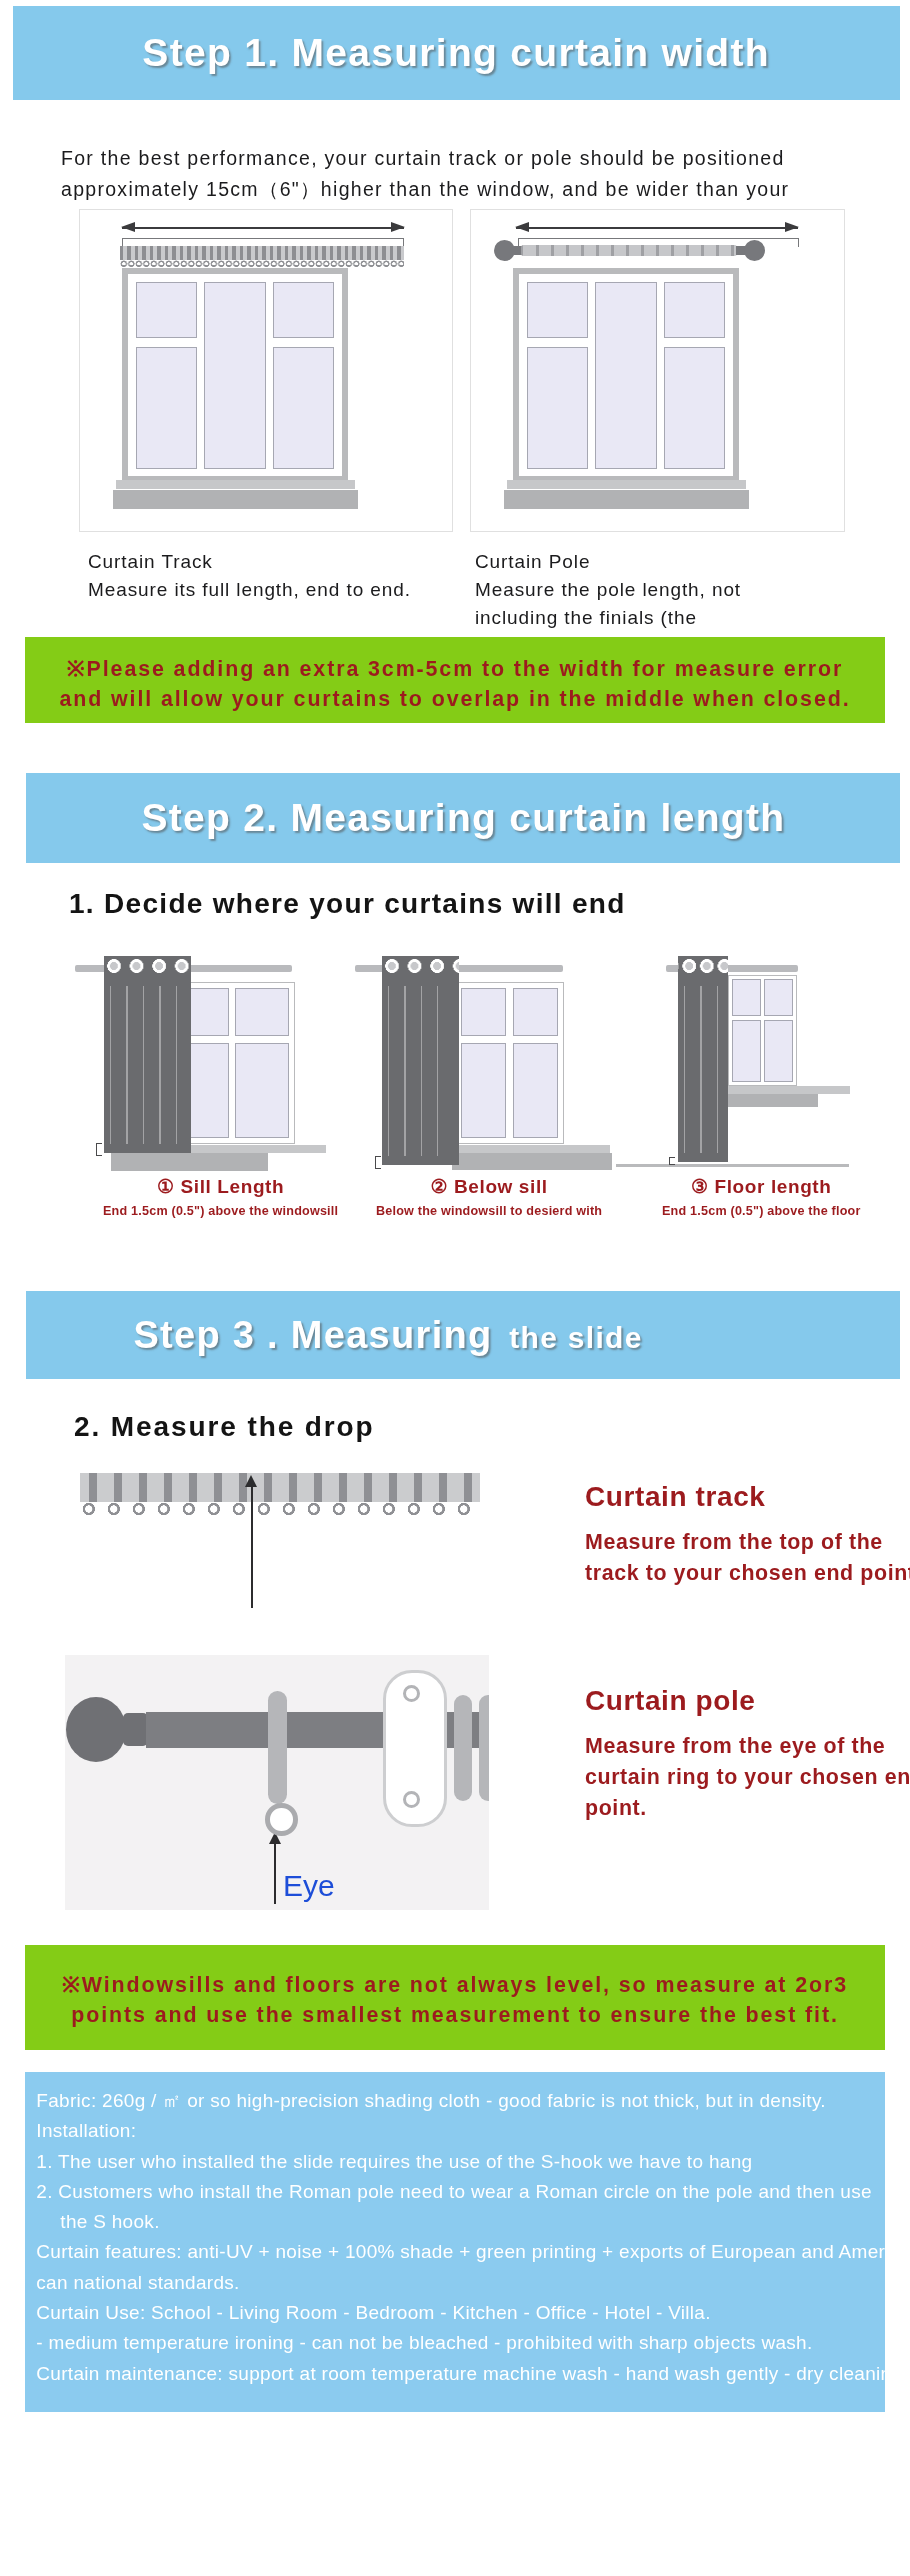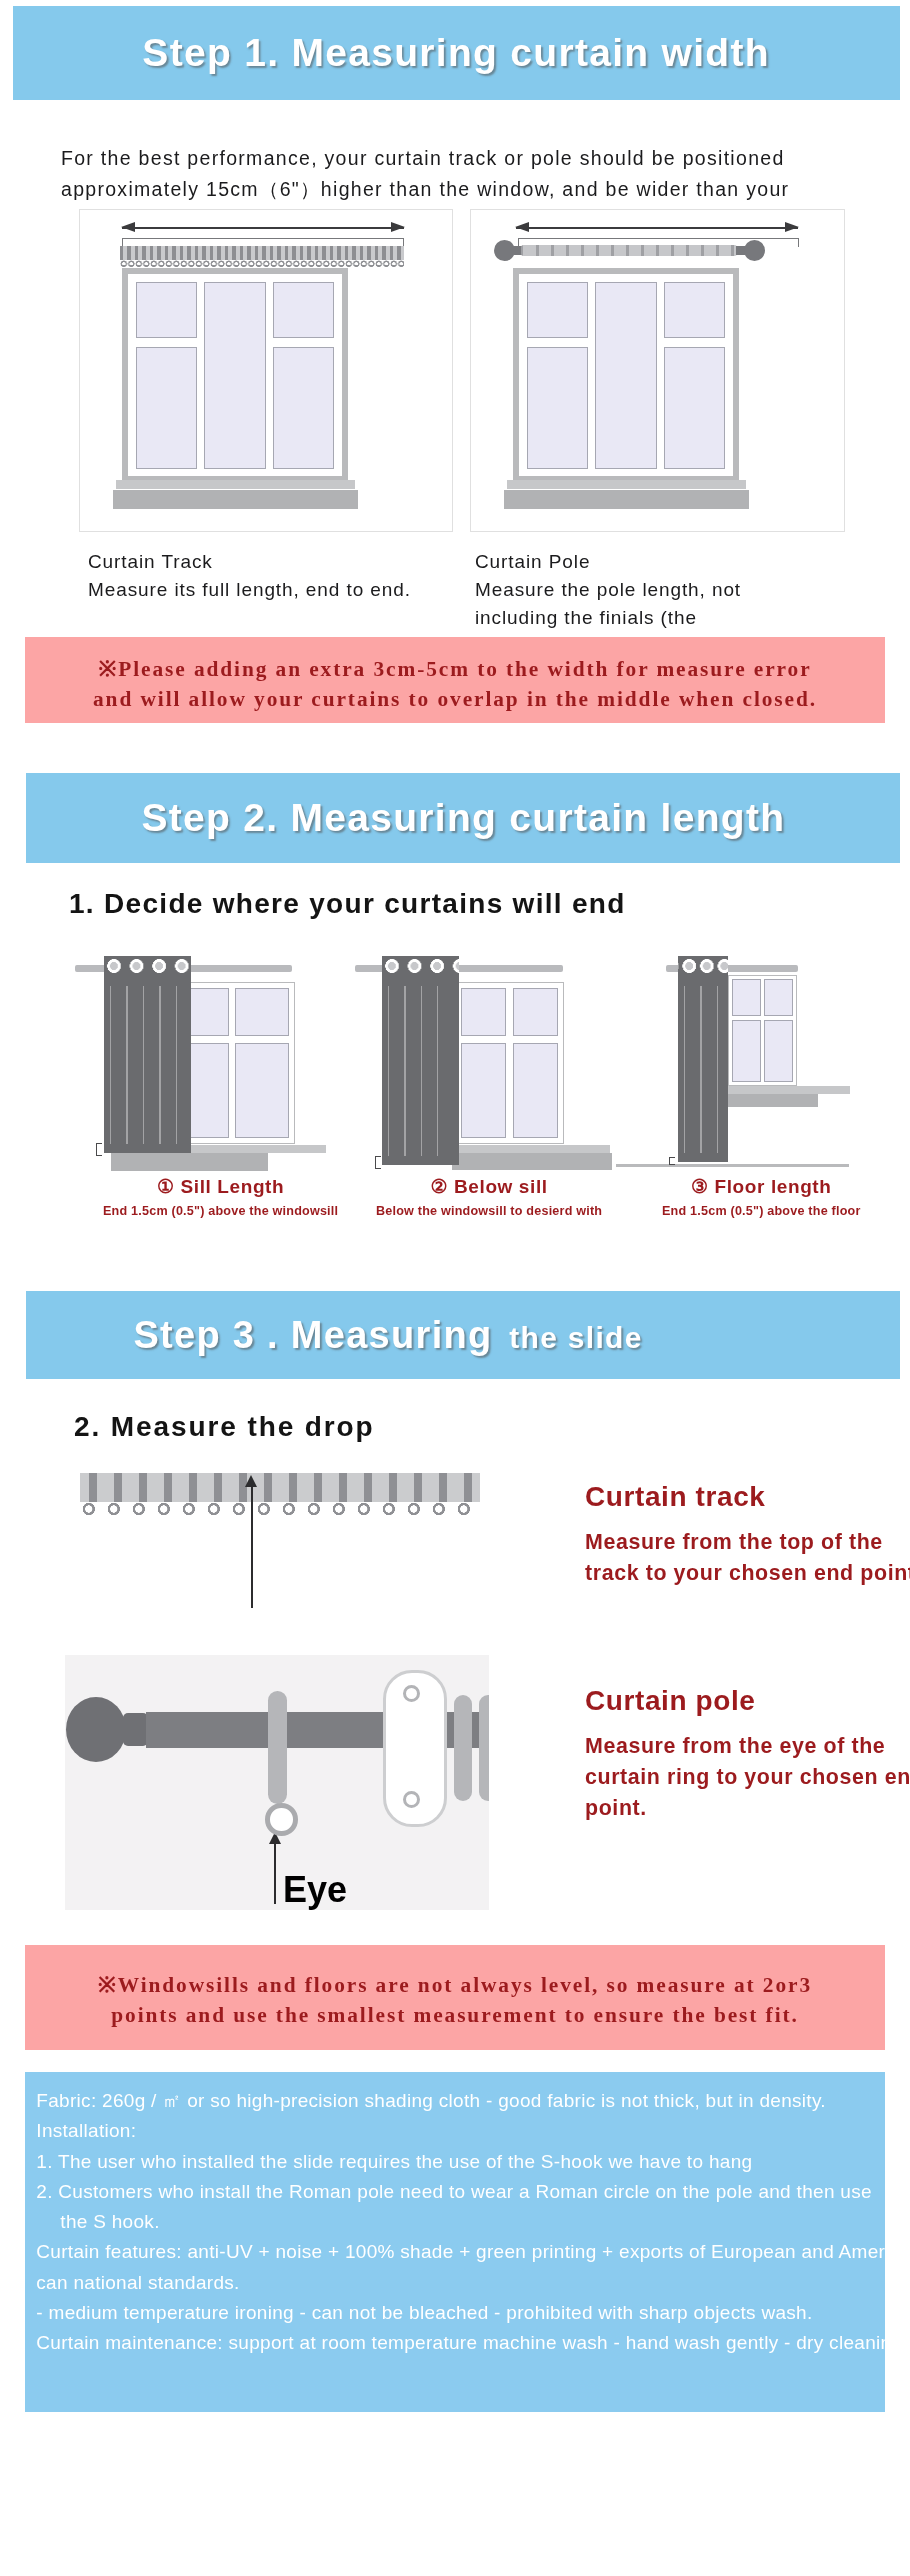--- a/index.html
+++ b/index.html
@@ -36,21 +36,21 @@
   .col{flex:1;display:flex;flex-direction:column;gap:8.8px;}
   .pane{background:#E9E8F5;border:1.3px solid #a6a7b2;box-sizing:border-box;}
   .sill-step{position:absolute;background:#c6c7c9;}
   .sill-slab{position:absolute;background:#b1b2b4;}
 
   
   .para{font-size:19.5px;letter-spacing:1.3px;color:#1b1b1d;line-height:31px;}
   .cap{font-size:19px;letter-spacing:0.9px;color:#1b1b1d;line-height:28px;}
   .noteboxtext{color:#9C1B1E;font-size:21.4px;font-weight:600;letter-spacing:1.9px;
      text-align:center;line-height:30px;}
-  .notebox{background:#fca5a5;font-family:Liberation Serif, serif;}
+  .notebox{background:#84cc16;}
   .h-black{font-weight:bold;color:#141414;font-size:28px;letter-spacing:1.3px;}
   .red-title{color:#9C1B1E;font-weight:bold;font-size:28px;letter-spacing:0.6px;}
   .red-body{color:#9C1B1E;font-weight:bold;font-size:21.4px;line-height:31px;letter-spacing:0.6px;}
   .opt-title{color:#9C1B1E;font-weight:bold;font-size:19px;letter-spacing:0.6px;text-align:center;}
   .opt-desc{color:#9C1B1E;font-weight:bold;font-size:12.6px;letter-spacing:0.2px;}
 
   
   .cd-pole{position:absolute;height:7px;background:#b9babd;z-index:1;border-radius:1.9px;}
   .curtain{position:absolute;background:#6a6b6e;z-index:3;}
   .grommets{height:19px;margin-top:1.3px;background-image:
@@ -77,21 +77,21 @@
      border-bottom:12.6px solid #2c2c2e;}
   .panel3{position:absolute;background:#f3f2f3;overflow:hidden;}
   .pole3{position:absolute;background:#7d7e82;}
   .ball3{position:absolute;background:#6f7074;border-radius:50%;}
   .ring3{position:absolute;background:#b5b6b9;border-radius:9.4px;z-index:2;}
   .plate3{position:absolute;background:#fff;border:3.8px solid #cdced0;border-radius:29px;z-index:3;}
   .screw3{position:absolute;width:11.3px;height:11.3px;border:3.1px solid #b3b4b7;background:#fff;
      border-radius:50%;z-index:4;}
   .eye-ring{position:absolute;width:22.6px;height:22.6px;border:5.7px solid #aaabae;background:#fff;
      border-radius:50%;z-index:2;}
-  .eye-label{position:absolute;font-weight:bold;font-size:36px;color:#000000;z-index:5;}
+  .eye-label{position:absolute;font-weight:normal;font-size:30px;color:#1d4ed8;z-index:5;}
 
   
   .infobox{background:#8BCBEF;color:#fff;}
   .info-line{font-size:19px;letter-spacing:0.3px;line-height:19px;margin-bottom:11.3px;color:#fff;}
   .indent{padding-left:24px;}
 </style>
 </head>
 <body>
 
 <div class="page">
@@ -311,18 +311,19 @@
   </div>
 
   <div class="abs infobox" style="left:25px;top:2072px;width:860px;height:340px;padding:19px 0 0 11.3px;box-sizing:border-box;">
     <div class="info-line nw">Fabric: 260g / ㎡ or so high-precision shading cloth - good fabric is not thick, but in density.</div>
     <div class="info-line nw">Installation:</div>
     <div class="info-line nw">1. The user who installed the slide requires the use of the S-hook we have to hang</div>
     <div class="info-line nw">2. Customers who install the Roman pole need to wear a Roman circle on the pole and then use</div>
     <div class="info-line nw indent">the S hook.</div>
     <div class="info-line nw">Curtain features: anti-UV + noise + 100% shade + green printing + exports of European and Ameri-</div>
     <div class="info-line nw">can national standards.</div>
+    <div class="info-line nw">Curtain Use: School - Living Room - Bedroom - Kitchen - Office - Hotel - Villa.</div>
     <div class="info-line nw">- medium temperature ironing - can not be bleached - prohibited with sharp objects wash.</div>
     <div class="info-line nw">Curtain maintenance: support at room temperature machine wash - hand wash gently - dry cleaning</div>
   </div>
 
 </div>
 
 
 </body></html>

